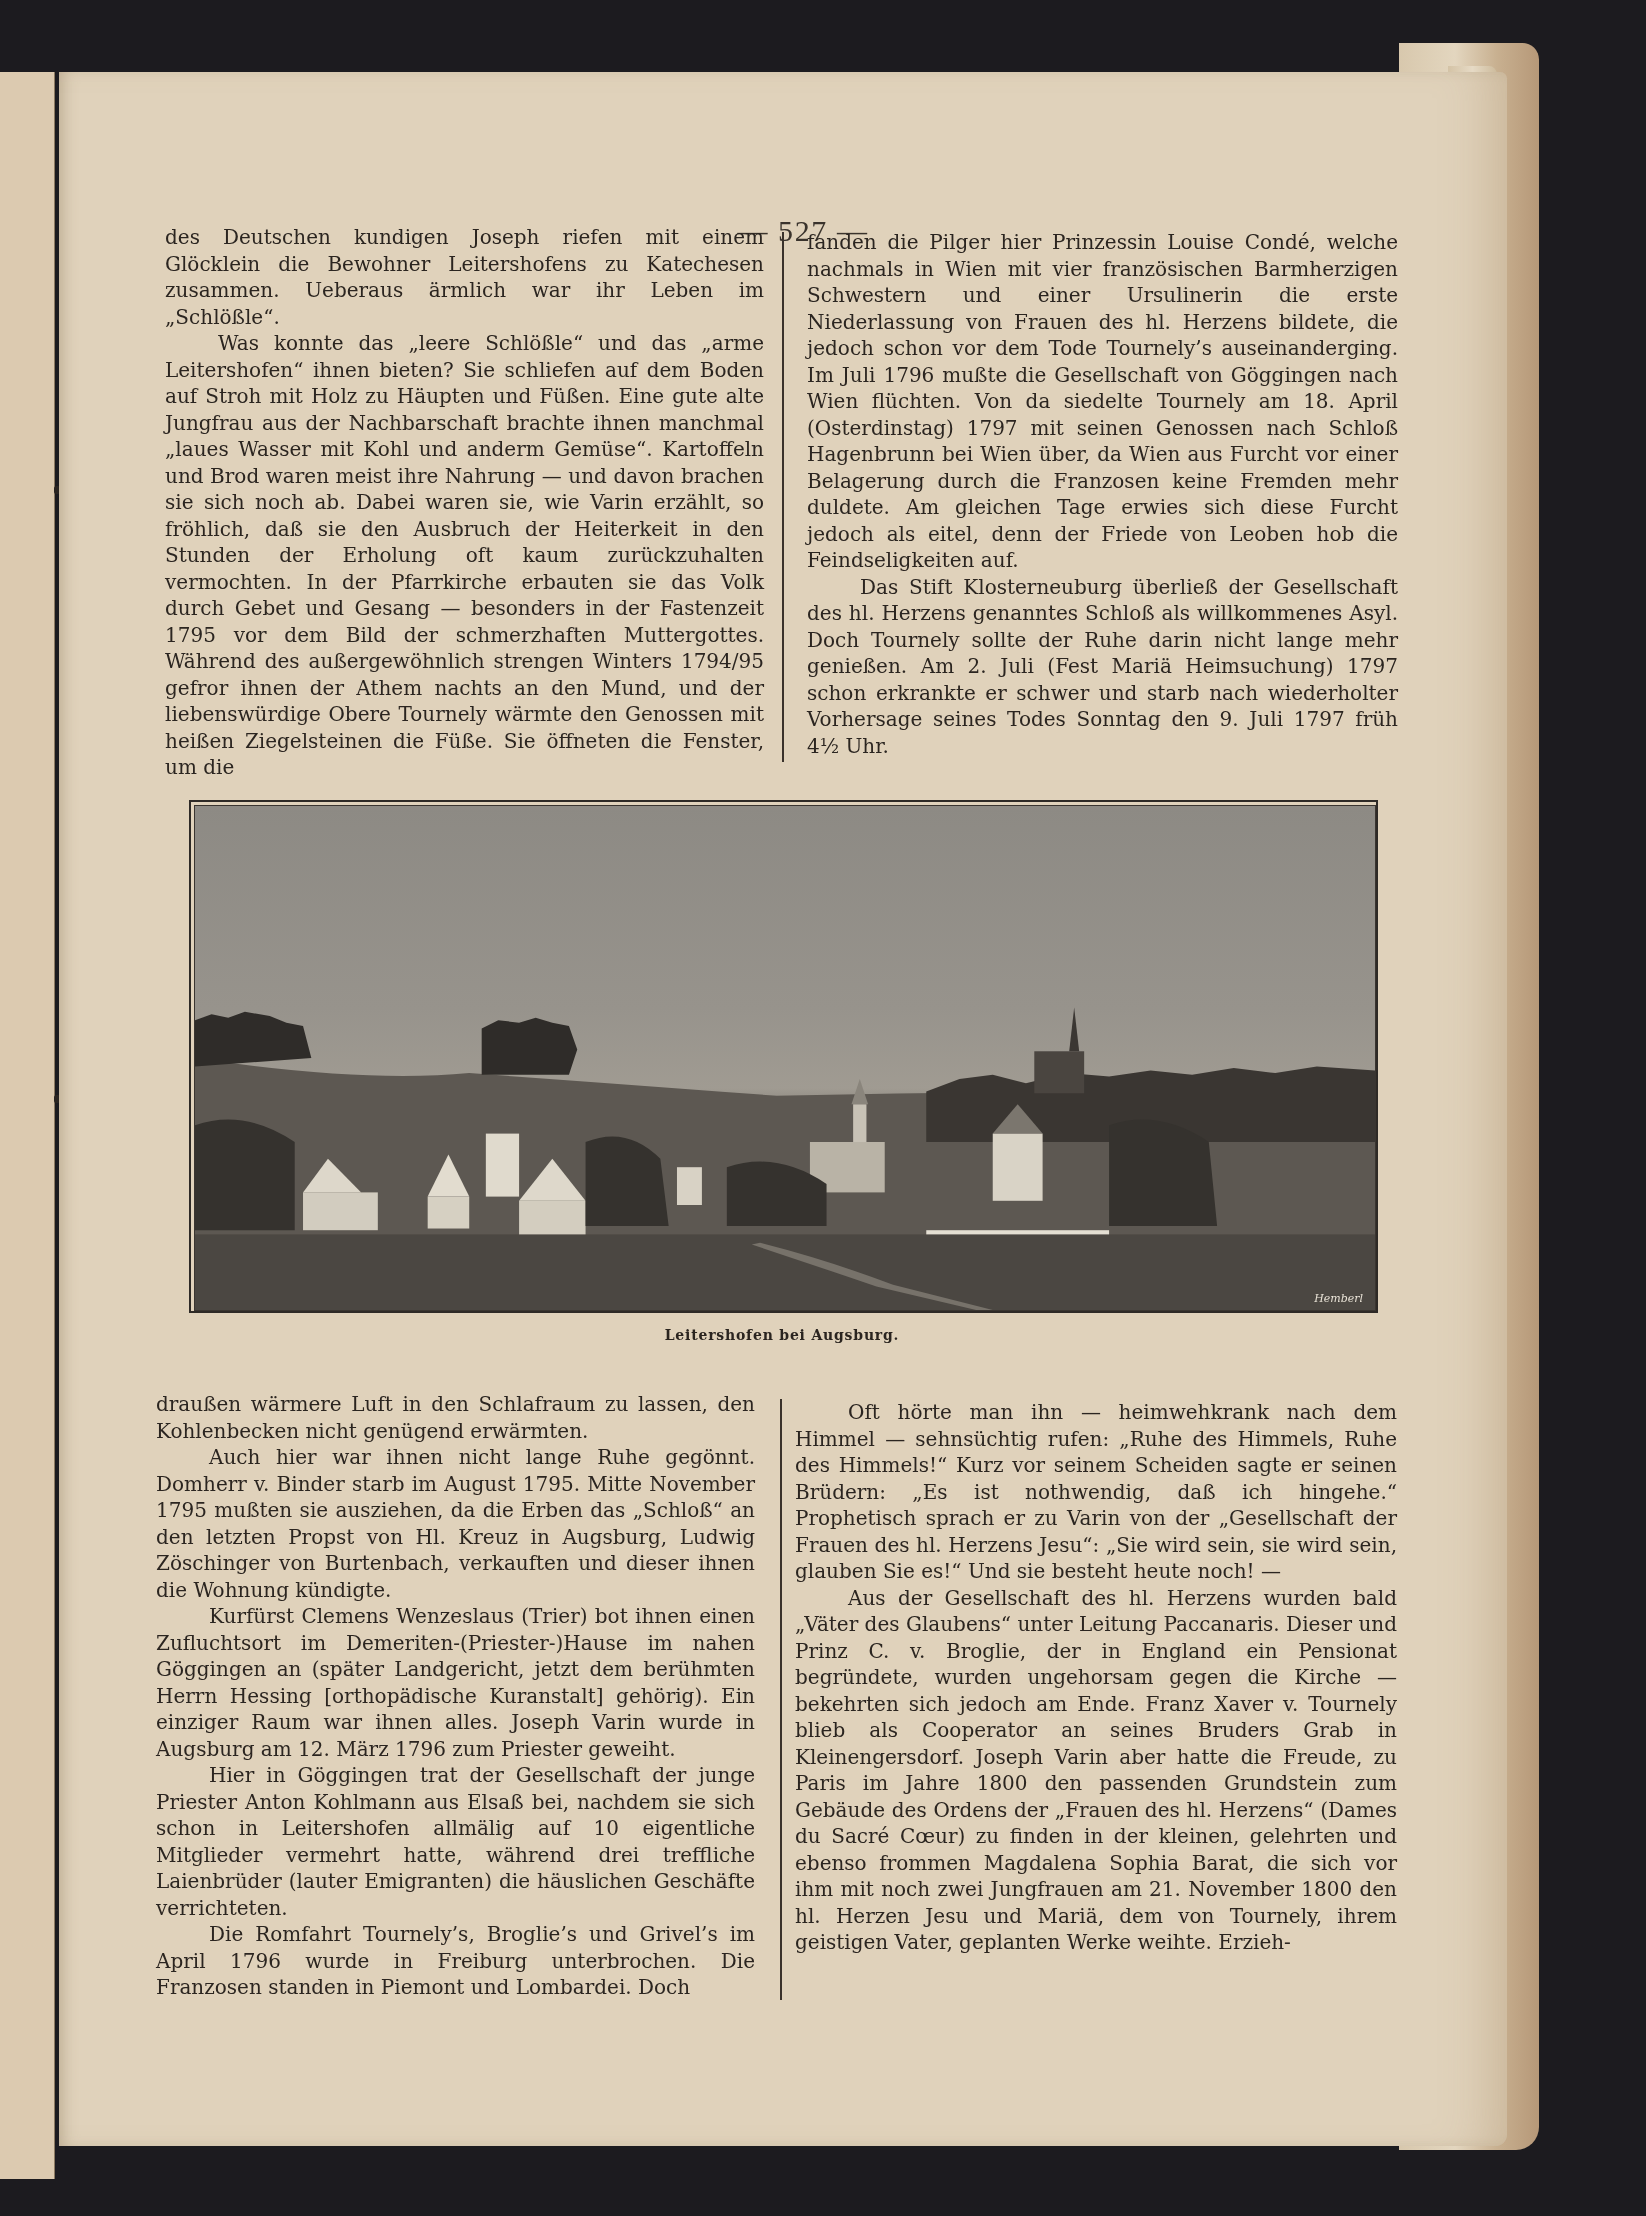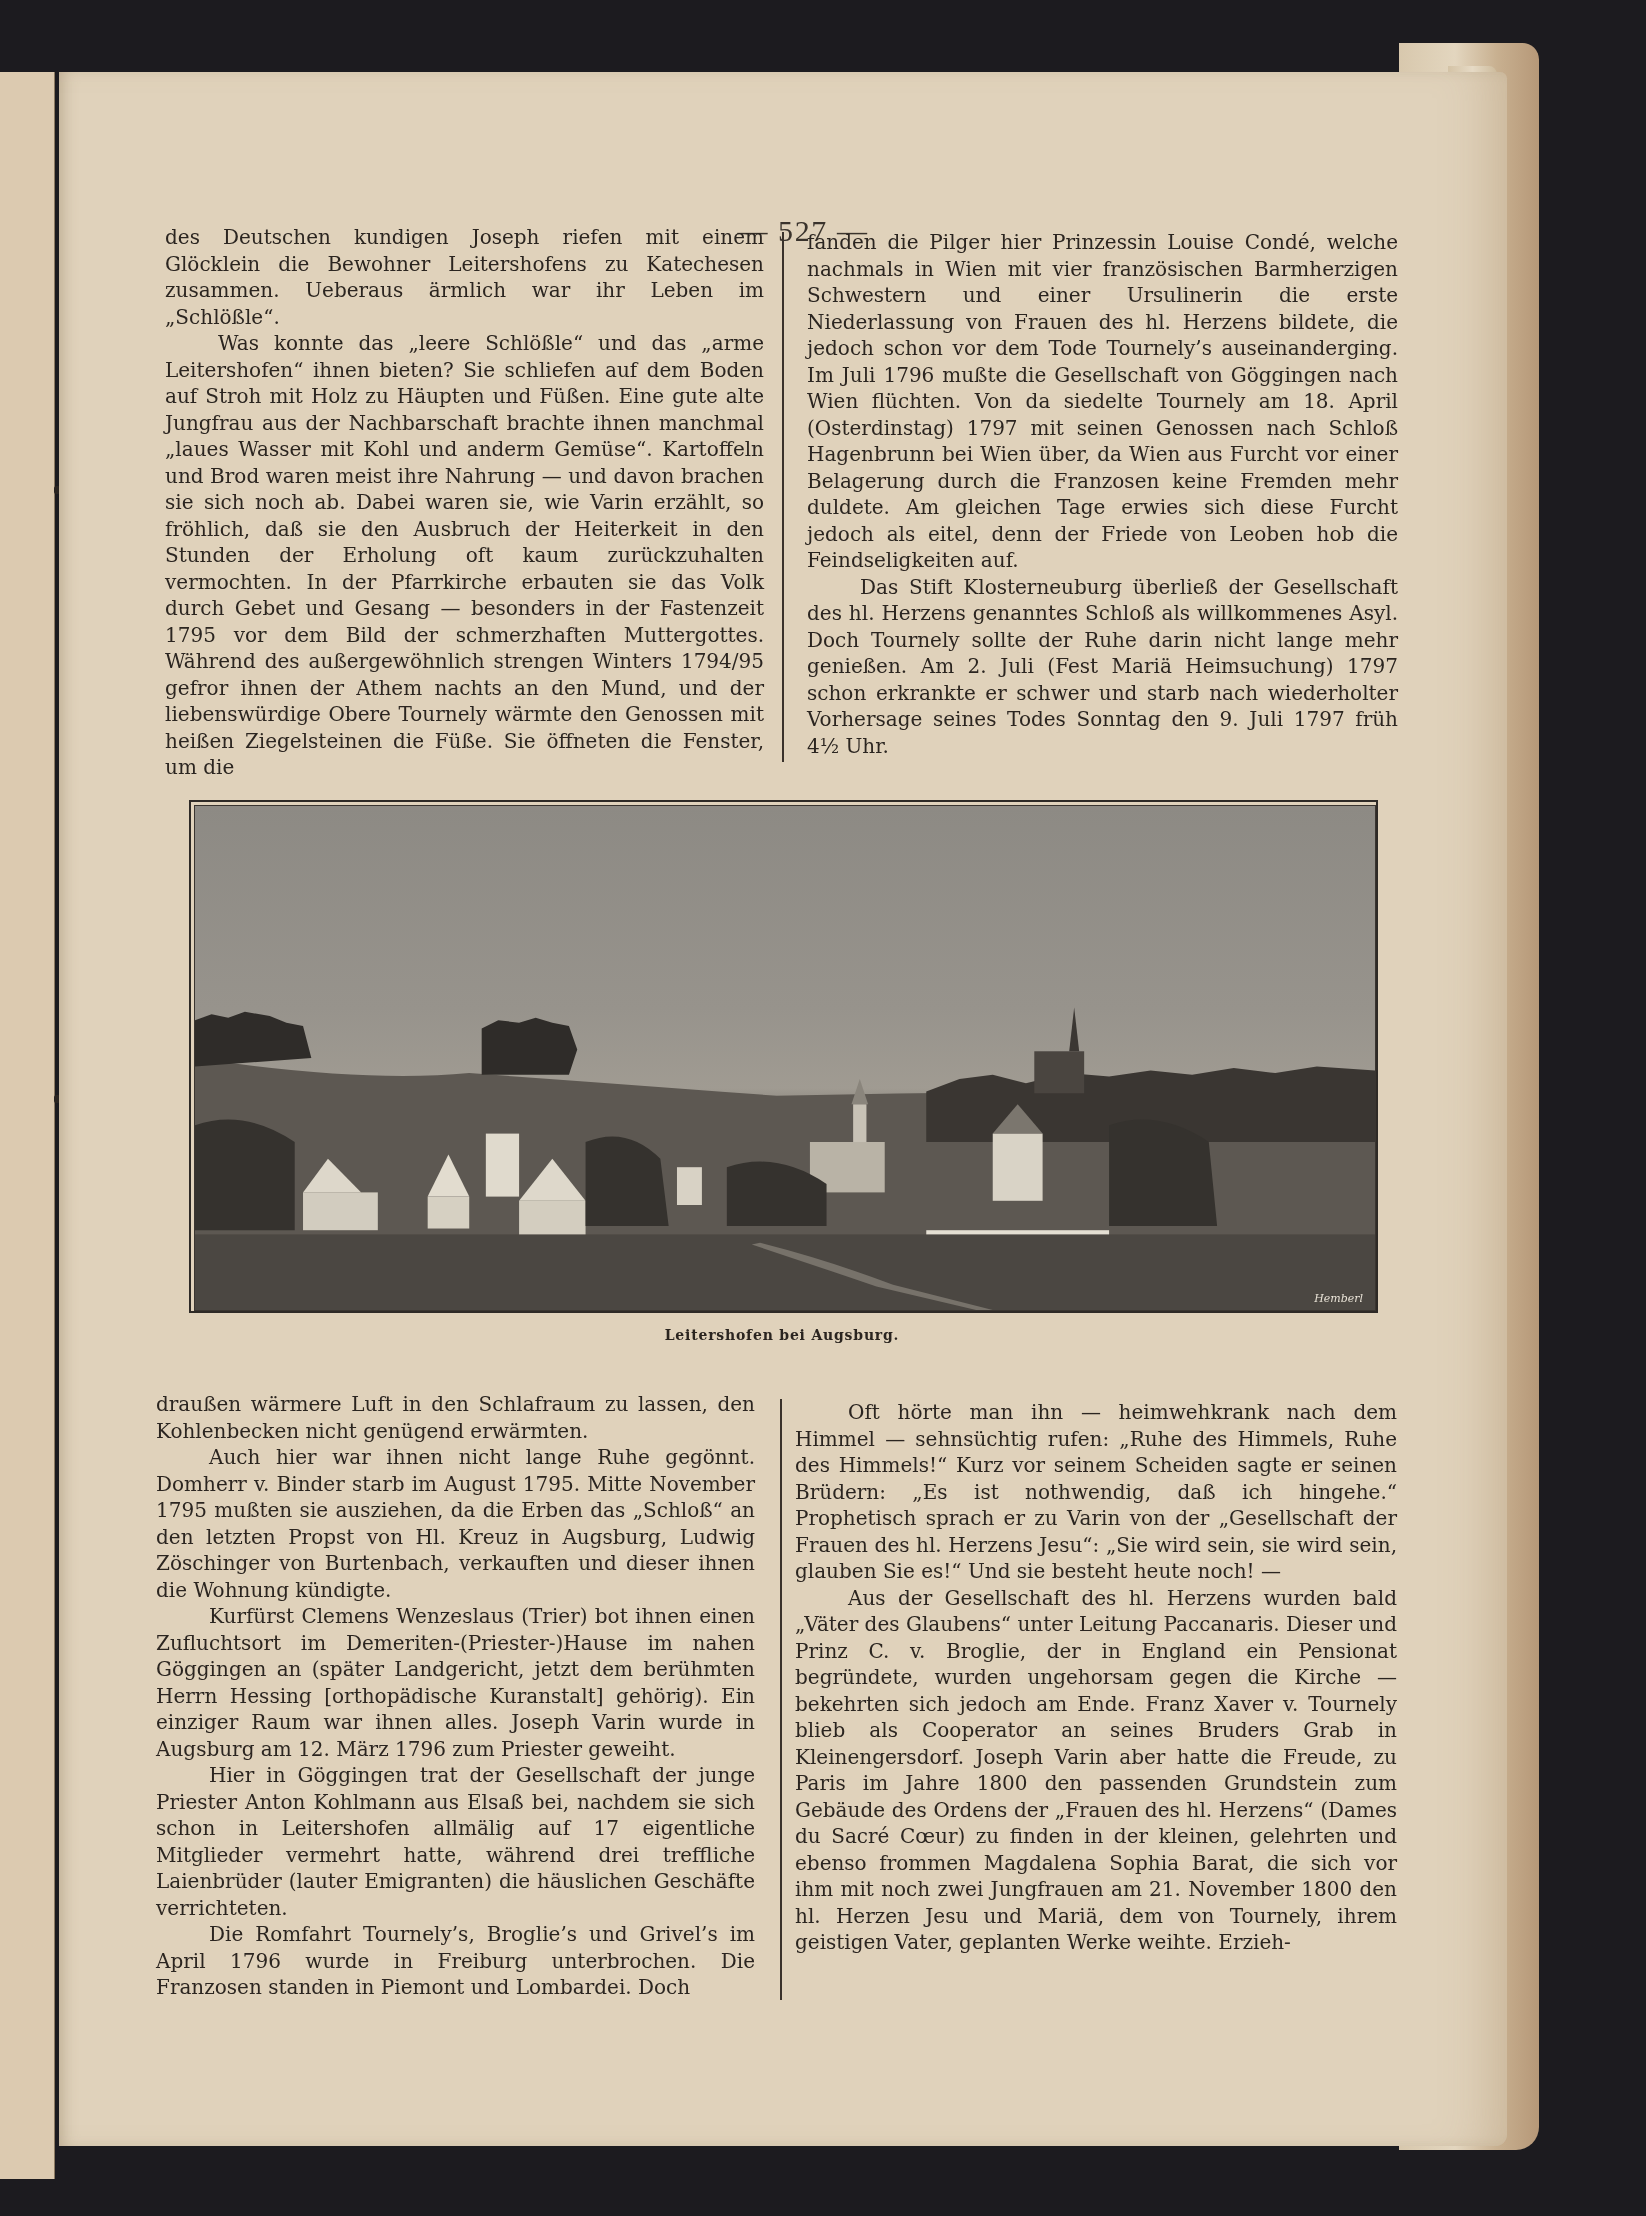--- a/index.html
+++ b/index.html
@@ -130,21 +130,21 @@
     <span class="photo-signature">Hemberl</span>
   </div>
 </div>
 
 <div class="caption">Leitershofen bei Augsburg.</div>
 
 <div class="column col-bl">
     <p>draußen wärmere Luft in den Schlafraum zu lassen, den Kohlenbecken nicht genügend erwärmten.</p>
     <p class="indent">Auch hier war ihnen nicht lange Ruhe gegönnt. Domherr v. Binder starb im August 1795. Mitte November 1795 mußten sie ausziehen, da die Erben das „Schloß“ an den letzten Propst von Hl. Kreuz in Augsburg, Ludwig Zöschinger von Burtenbach, verkauften und dieser ihnen die Wohnung kündigte.</p>
     <p class="indent">Kurfürst Clemens Wenzeslaus (Trier) bot ihnen einen Zufluchtsort im Demeriten-(Priester-)Hause im nahen Göggingen an (später Landgericht, jetzt dem berühmten Herrn Hessing [orthopädische Kuranstalt] gehörig). Ein einziger Raum war ihnen alles. Joseph Varin wurde in Augsburg am 12. März 1796 zum Priester geweiht.</p>
-    <p class="indent">Hier in Göggingen trat der Gesellschaft der junge Priester Anton Kohlmann aus Elsaß bei, nachdem sie sich schon in Leitershofen allmälig auf 17 eigentliche Mitglieder vermehrt hatte, während drei treffliche Laienbrüder (lauter Emigranten) die häuslichen Geschäfte verrichteten.</p>
+    <p class="indent">Hier in Göggingen trat der Gesellschaft der junge Priester Anton Kohlmann aus Elsaß bei, nachdem sie sich schon in Leitershofen allmälig auf 10 eigentliche Mitglieder vermehrt hatte, während drei treffliche Laienbrüder (lauter Emigranten) die häuslichen Geschäfte verrichteten.</p>
     <p class="indent">Die Romfahrt Tournely’s, Broglie’s und Grivel’s im April 1796 wurde in Freiburg unterbrochen. Die Franzosen standen in Piemont und Lombardei. Doch</p>
   </div>
 <div class="column-rule rule-bottom"></div>
 <div class="column col-br">
     <p class="indent">Oft hörte man ihn — heimwehkrank nach dem Himmel — sehnsüchtig rufen: „Ruhe des Himmels, Ruhe des Himmels!“ Kurz vor seinem Scheiden sagte er seinen Brüdern: „Es ist nothwendig, daß ich hingehe.“ Prophetisch sprach er zu Varin von der „Gesellschaft der Frauen des hl. Herzens Jesu“: „Sie wird sein, sie wird sein, glauben Sie es!“ Und sie besteht heute noch! —</p>
     <p class="indent">Aus der Gesellschaft des hl. Herzens wurden bald „Väter des Glaubens“ unter Leitung Paccanaris. Dieser und Prinz C. v. Broglie, der in England ein Pensionat begründete, wurden ungehorsam gegen die Kirche — bekehrten sich jedoch am Ende. Franz Xaver v. Tournely blieb als Cooperator an seines Bruders Grab in Kleinengersdorf. Joseph Varin aber hatte die Freude, zu Paris im Jahre 1800 den passenden Grundstein zum Gebäude des Ordens der „Frauen des hl. Herzens“ (Dames du Sacré Cœur) zu finden in der kleinen, gelehrten und ebenso frommen Magdalena Sophia Barat, die sich vor ihm mit noch zwei Jungfrauen am 21. November 1800 den hl. Herzen Jesu und Mariä, dem von Tournely, ihrem geistigen Vater, geplanten Werke weihte. Erzieh-</p>
   </div>
 
 
 </body></html>

